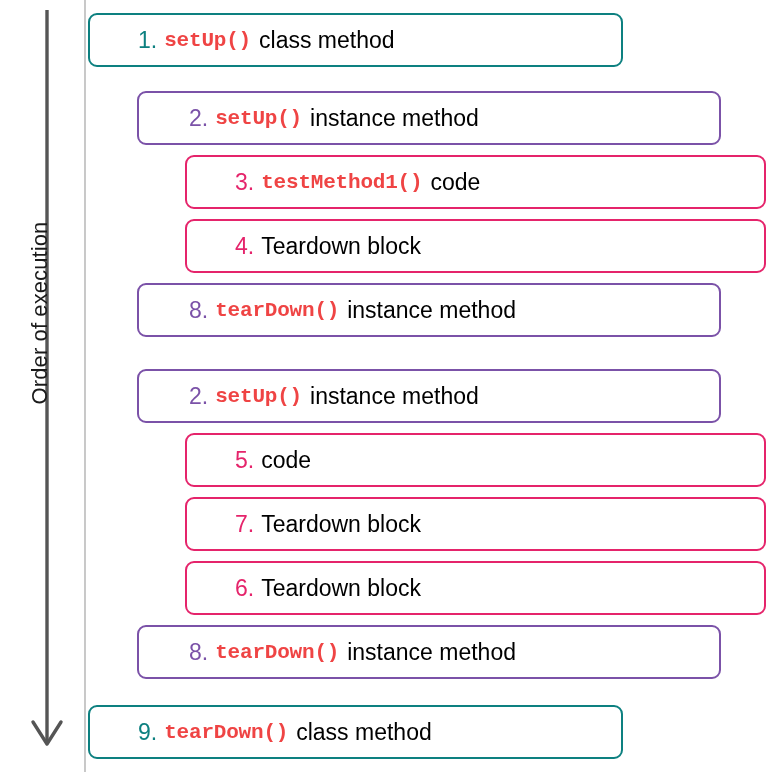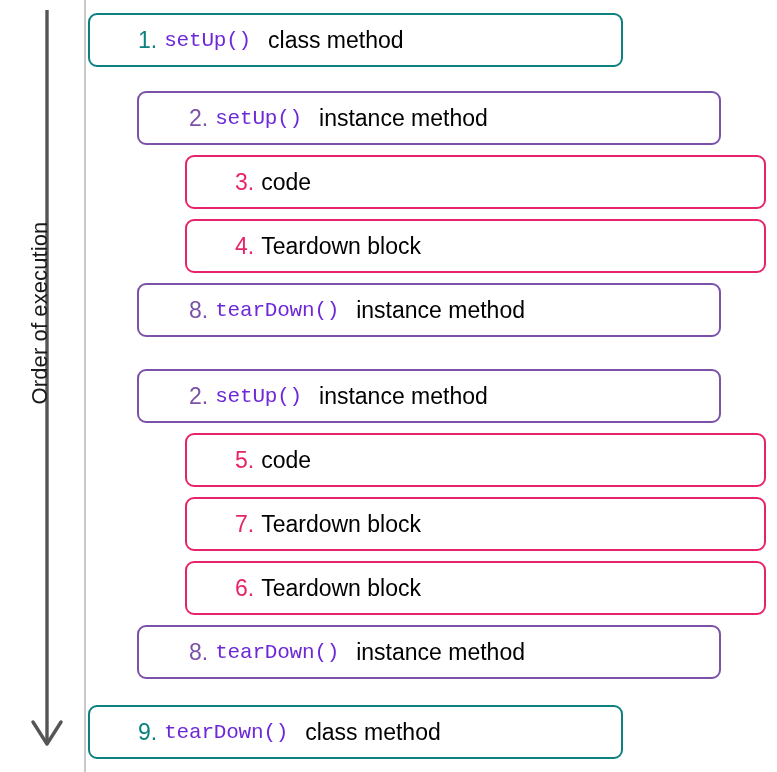--- a/index.html
+++ b/index.html
@@ -51,29 +51,30 @@
     white-space: nowrap;
   }
   .row .num {
     font-size: 23px;
     font-family: "Liberation Sans", sans-serif;
     margin-right: 7px;
   }
   .row .code {
     font-family: "Liberation Mono", "DejaVu Sans Mono", monospace;
     font-size: 21px;
-    color: #6d28d9;
+    color: #ef4444;
     letter-spacing: -0.2px;
+    font-weight: bold;
   }
   .row .desc {
     font-family: "Liberation Sans", sans-serif;
     font-size: 23px;
     color: #000000;
   }
-  .row .code + .desc { margin-left: 17px; }
+  .row .code + .desc { margin-left: 8px; }
 
   
   .lvl-1 { left: 88px;  width: 535px; padding-left: 48px; }
   .lvl-2 { left: 137px; width: 584px; padding-left: 50px; }
   .lvl-3 { left: 185px; width: 581px; padding-left: 48px; }
 
   
   .teal   { border-color: #0d8080; }
   .teal   .num { color: #0d8080; }
   .purple { border-color: #7b52a8; }
@@ -100,20 +101,21 @@
         <span class="code">setUp()</span>
         <span class="desc">class method</span>
       </div>
       <div class="row lvl-2 purple" style="top: 91px;">
         <span class="num">2.</span>
         <span class="code">setUp()</span>
         <span class="desc">instance method</span>
       </div>
       <div class="row lvl-3 pink" style="top: 155px;">
         <span class="num">3.</span>
+        <span class="code">testMethod1()</span>
         <span class="desc">code</span>
       </div>
       <div class="row lvl-3 pink" style="top: 219px;">
         <span class="num">4.</span>
         <span class="desc">Teardown block</span>
       </div>
       <div class="row lvl-2 purple" style="top: 283px;">
         <span class="num">8.</span>
         <span class="code">tearDown()</span>
         <span class="desc">instance method</span>

